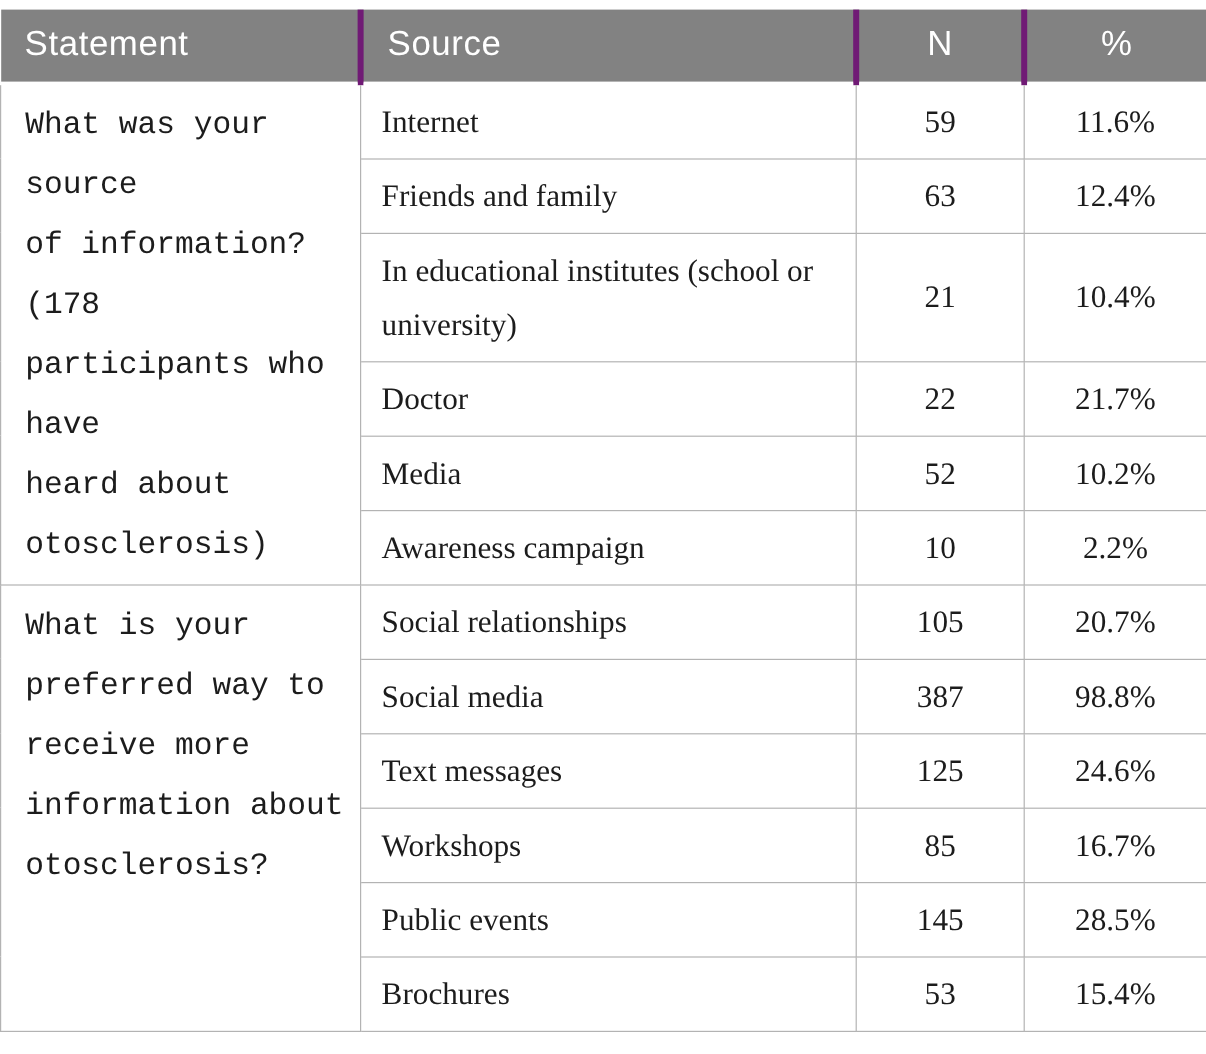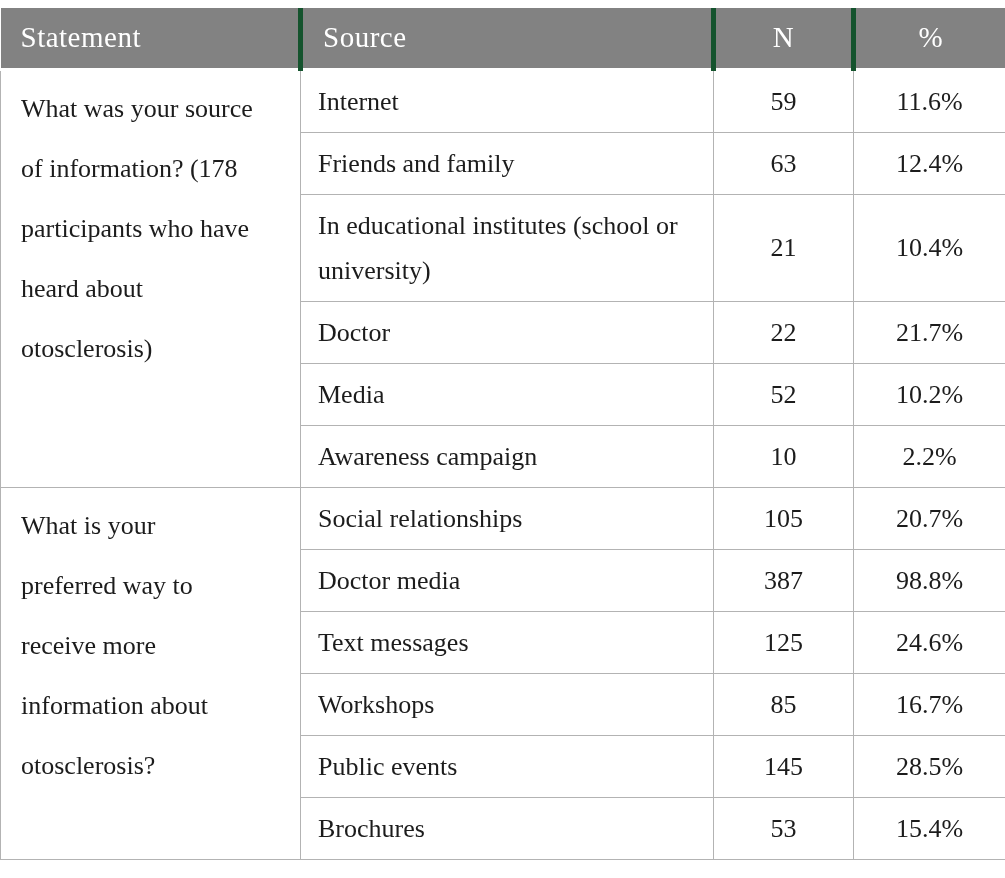--- a/index.html
+++ b/index.html
@@ -28,43 +28,44 @@
   }
   col.c-statement { width: 300px; }
   col.c-source    { width: 413px; }
   col.c-n         { width: 140px; }
   col.c-pct       { width: 152px; }
 
   
   thead th {
     background: var(--header-bg);
     color: var(--header-text);
-    font-family: Liberation Serif, serif;
+    font-family: Liberation Sans, sans-serif;
     font-weight: 400;
     font-size: 29px;
     letter-spacing: 0.5px;
     height: 61px;
     text-align: left;
     padding: 0 0 0 20px;
     border: none;
     border-bottom: 3px solid #ffffff;
   }
-  thead th + th { border-left: 5px solid #14532d; }
+  thead th + th { border-left: 5px solid #701a75; }
   thead th.center { text-align: center; padding: 0; }
 
   
   tbody td {
     border: 1.5px solid var(--border);
     font-size: 26px;
   }
   td.statement {
     vertical-align: top;
     padding: 8px 10px 8px 20px;
-    line-height: 60px;
+    line-height: 50px;
     white-space: pre-line;
+    font-family: Liberation Mono, monospace;
   }
   td.source {
     vertical-align: middle;
     padding: 8px 6px 8px 17px;
     line-height: 45px;
   }
   td.num, td.pct {
     vertical-align: middle;
     text-align: center;
     padding: 8px 0;
@@ -131,21 +132,21 @@
       <td class="statement" rowspan="6">What is your
 preferred way to
 receive more
 information about
 otosclerosis?</td>
       <td class="source">Social relationships</td>
       <td class="num">105</td>
       <td class="pct">20.7%</td>
     </tr>
     <tr>
-      <td class="source">Doctor media</td>
+      <td class="source">Social media</td>
       <td class="num">387</td>
       <td class="pct">98.8%</td>
     </tr>
     <tr>
       <td class="source">Text messages</td>
       <td class="num">125</td>
       <td class="pct">24.6%</td>
     </tr>
     <tr>
       <td class="source">Workshops</td>

